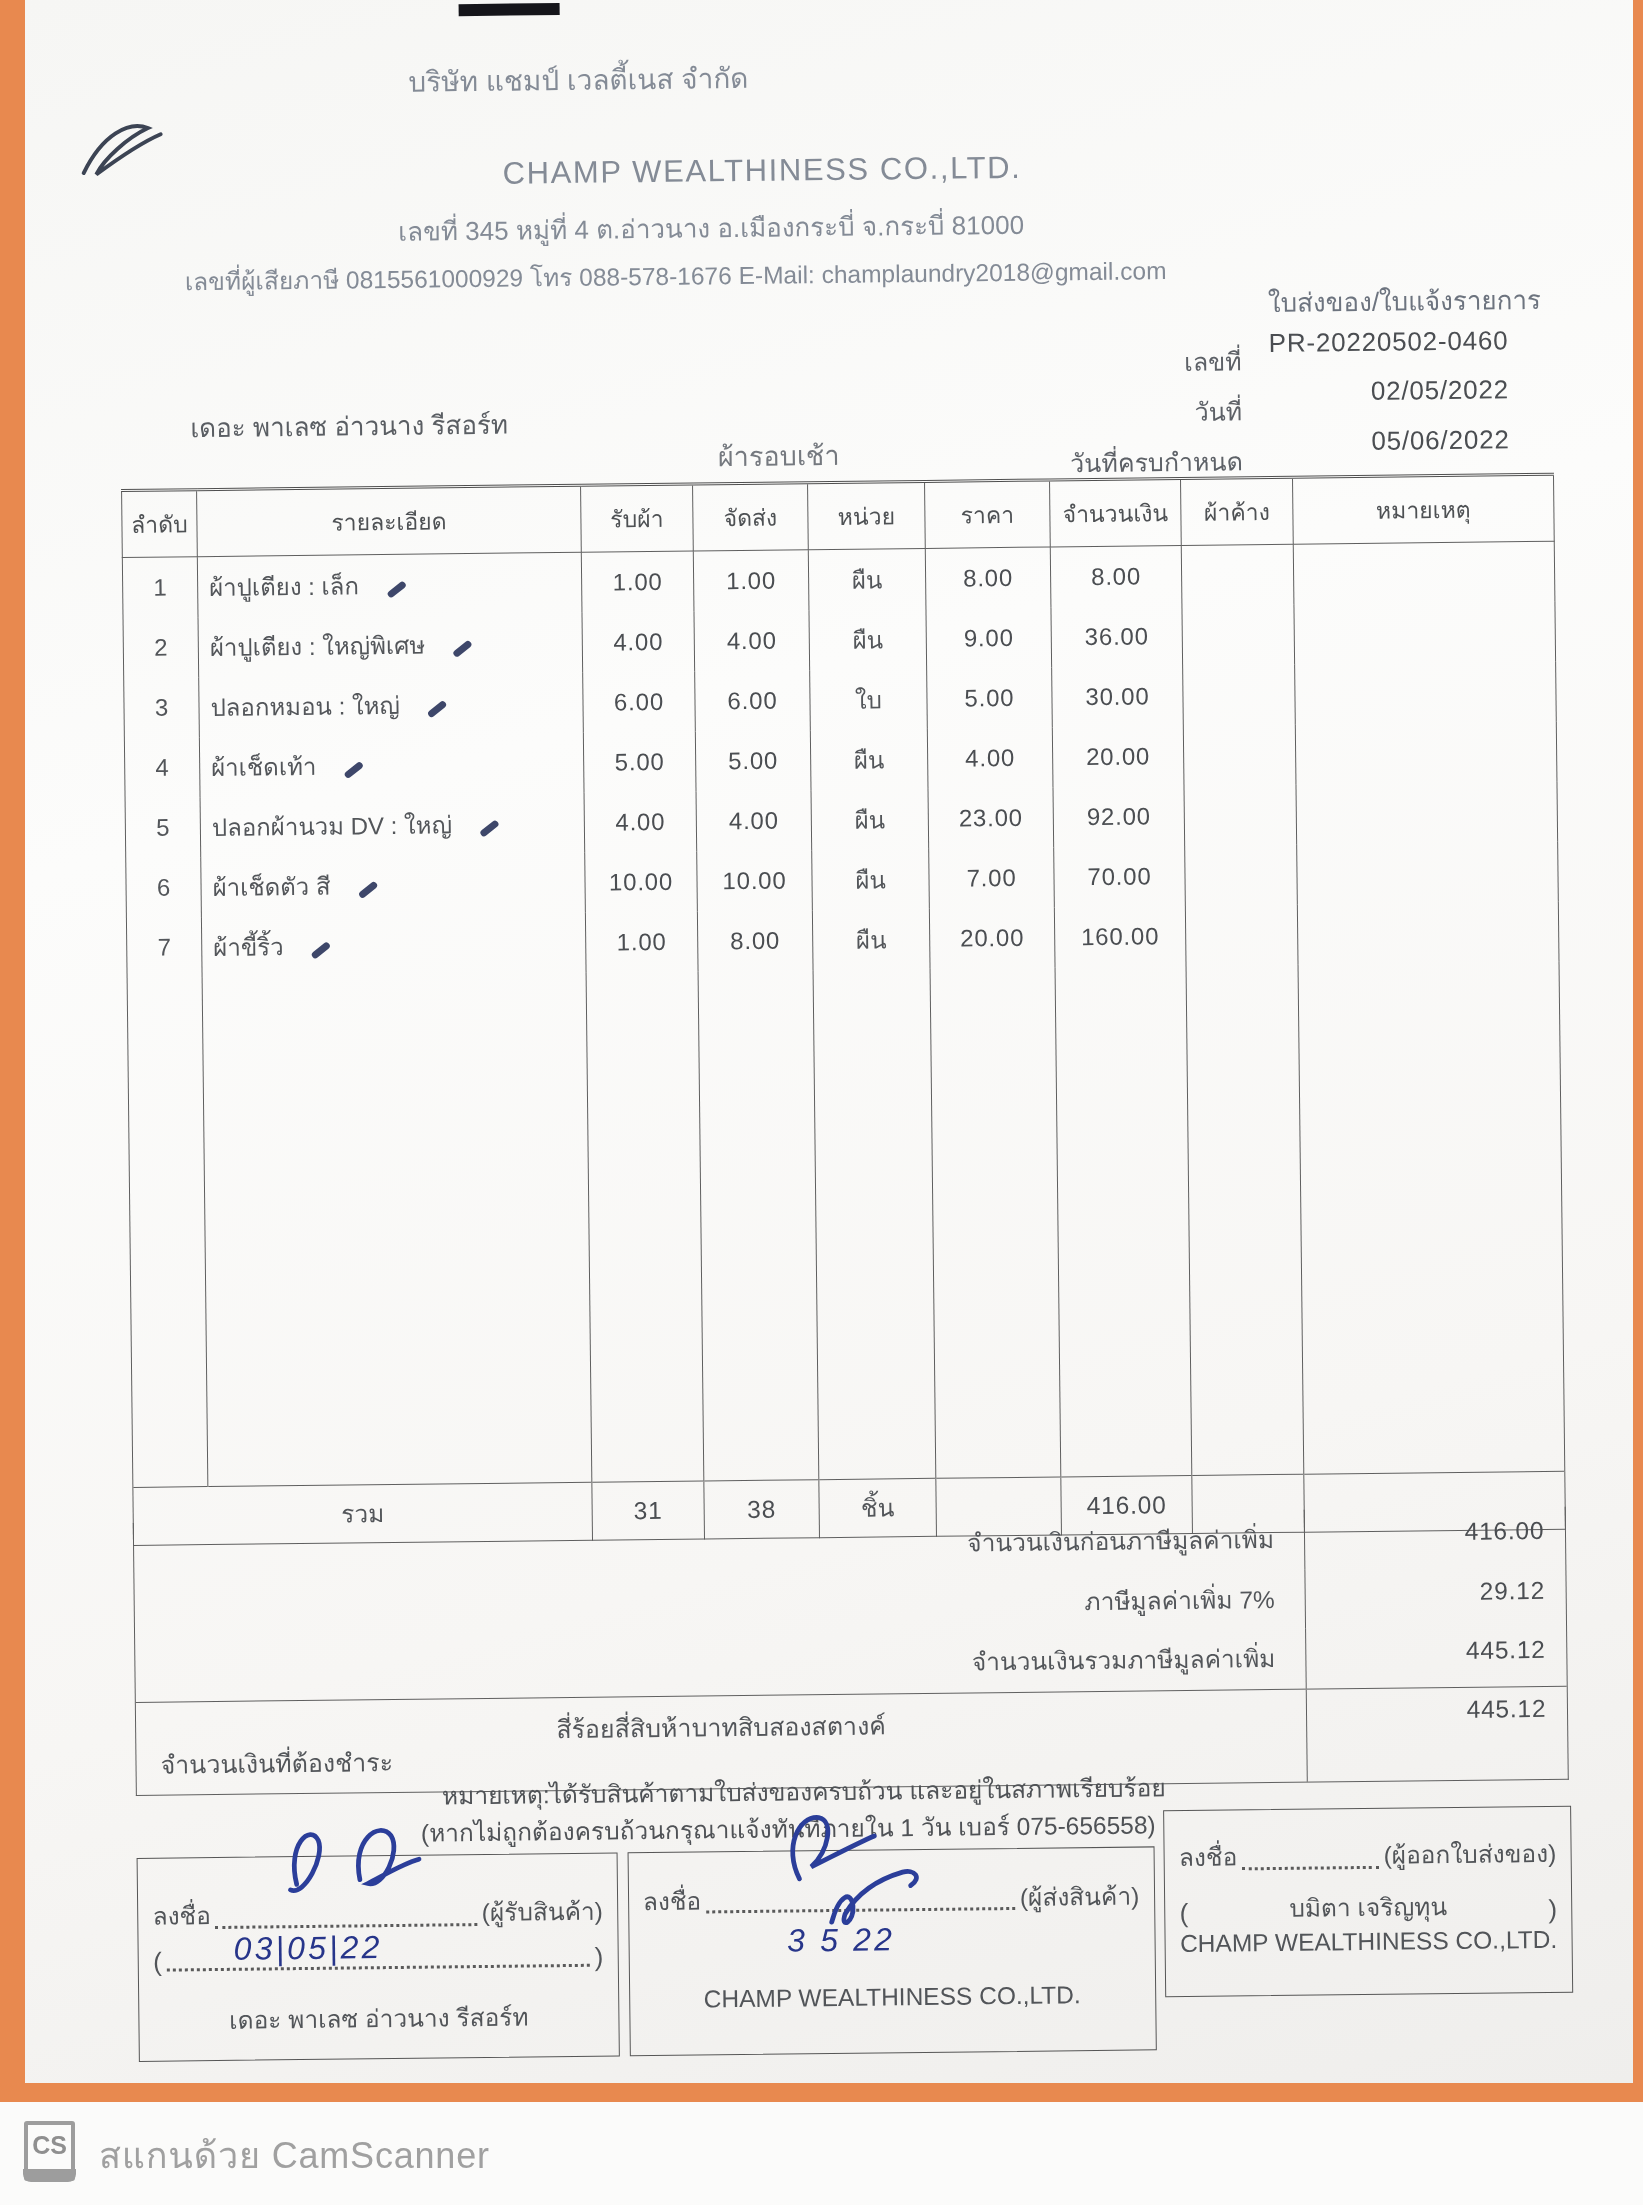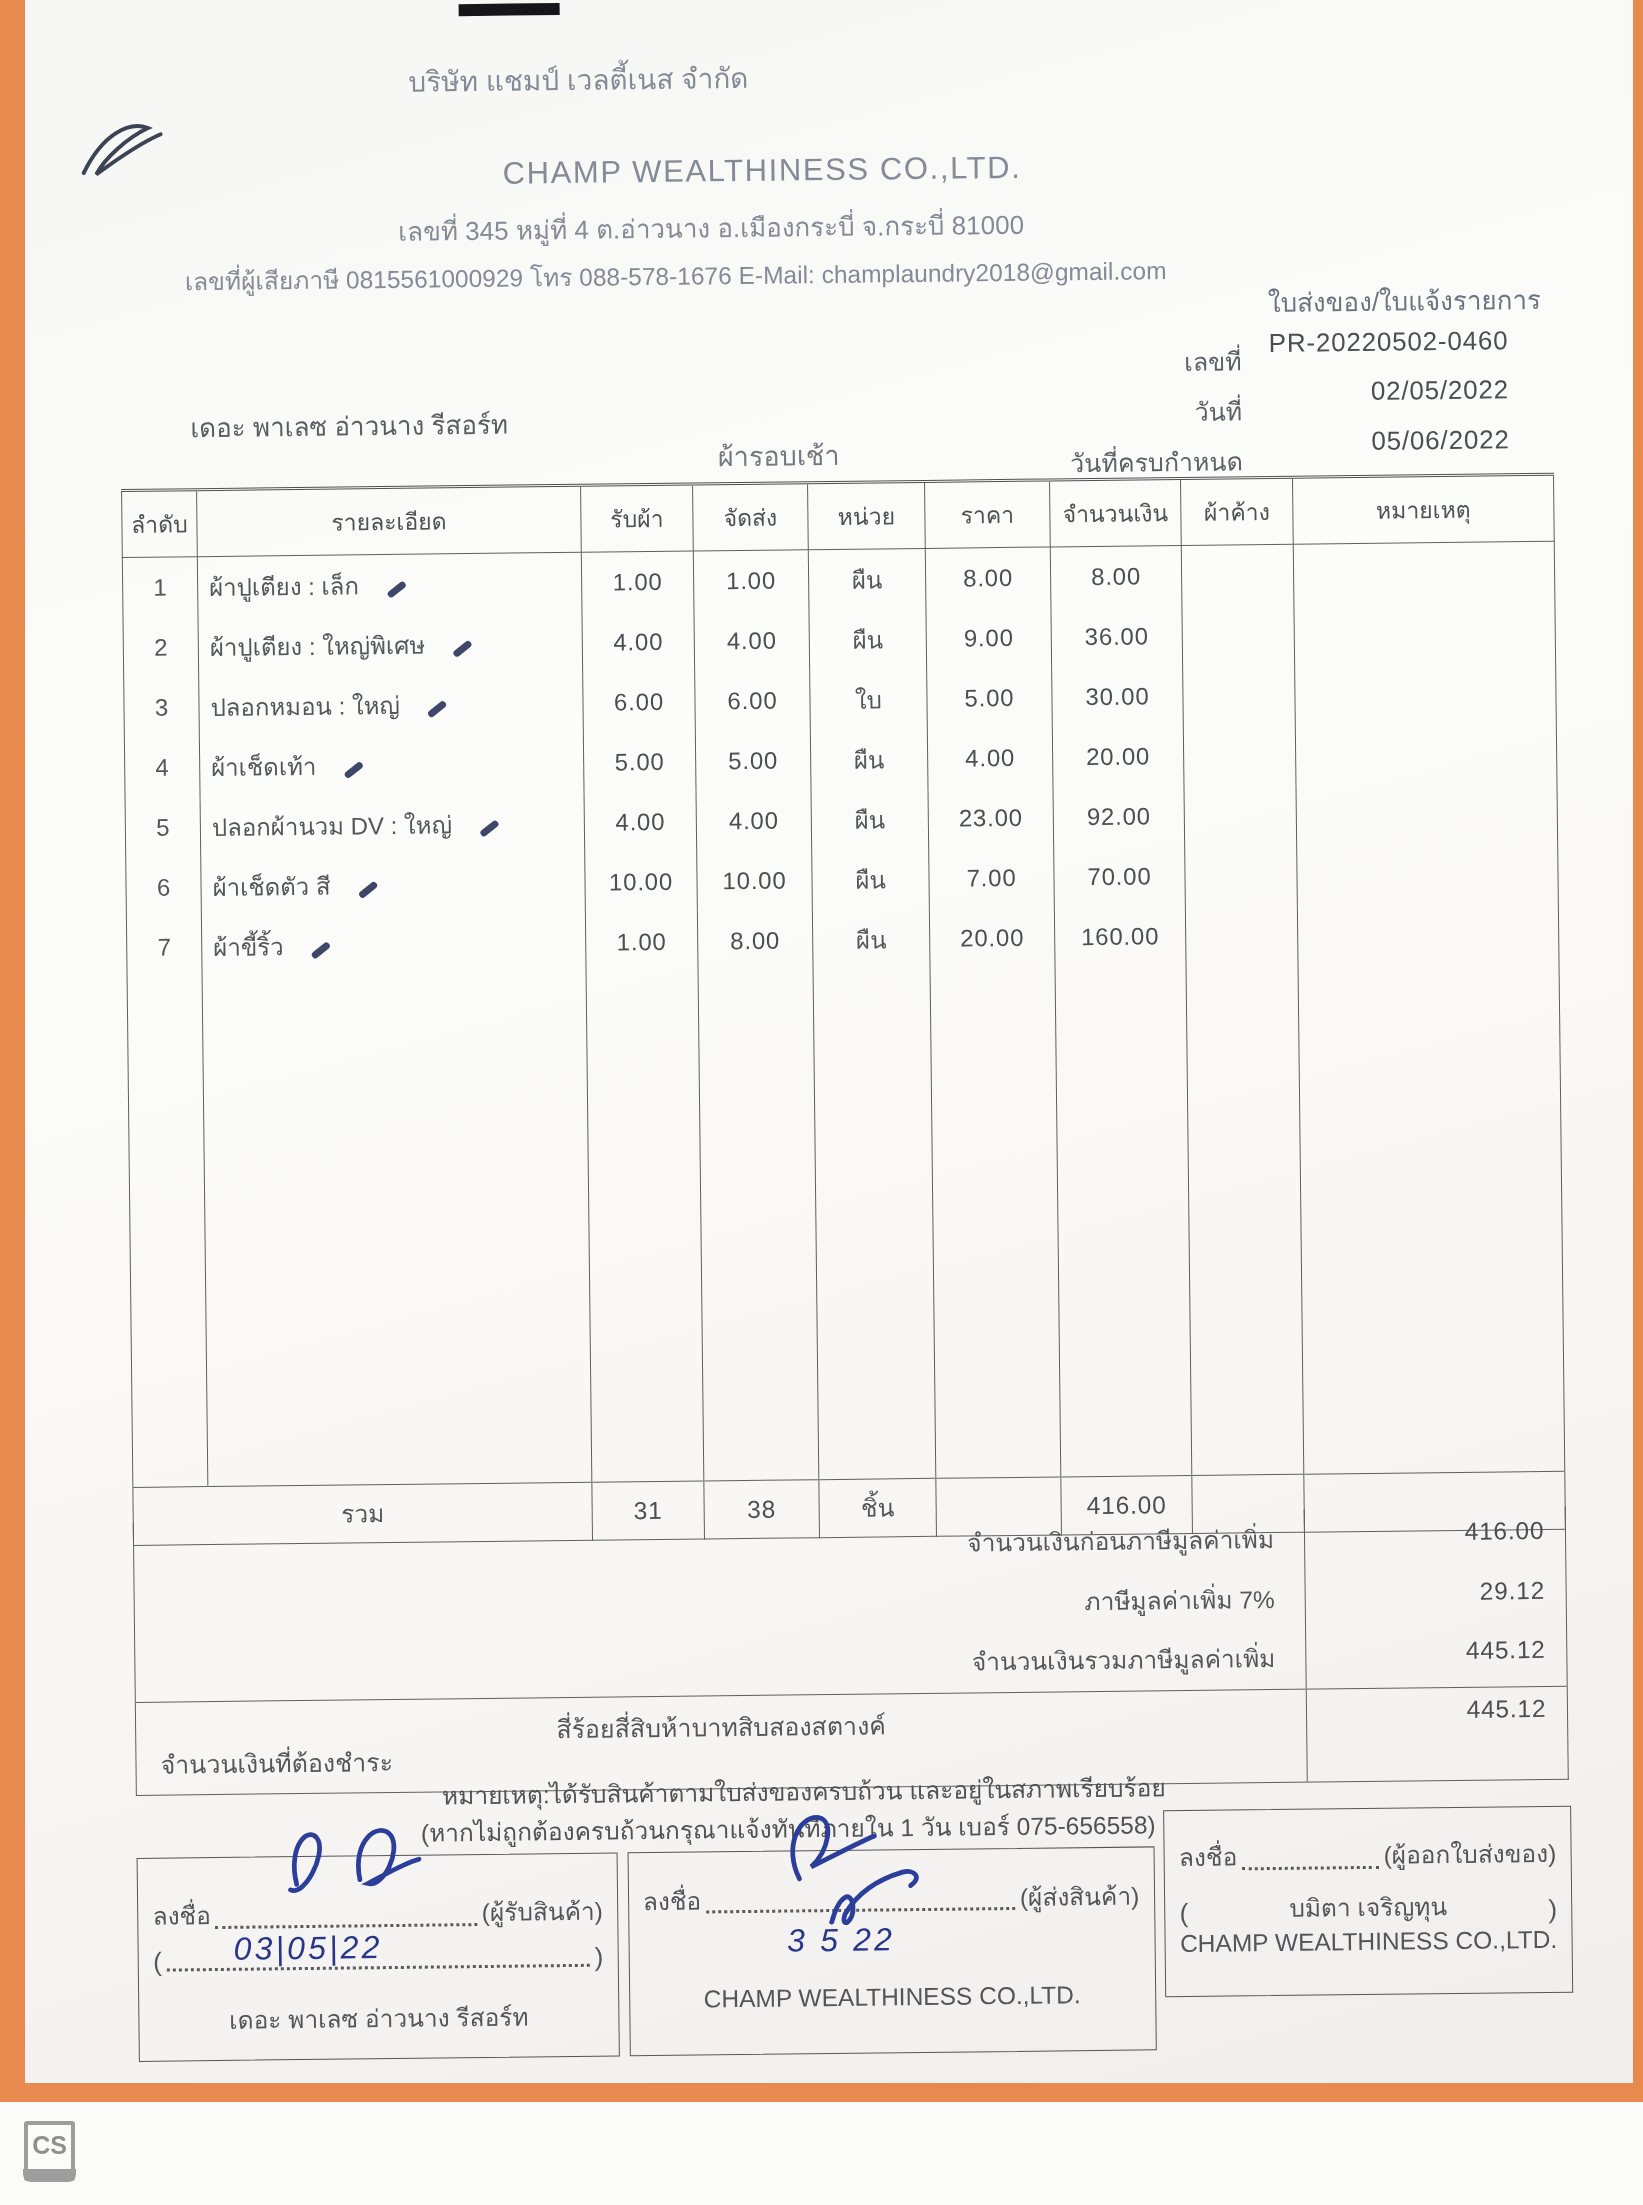--- a/index.html
+++ b/index.html
@@ -337,14 +337,15 @@
     </div>
 
   </div>
 </div>
 
 <div class="footer-bar">
   <div class="cs-badge">
     <div class="cs-letters">CS</div>
     <div class="cs-bottom"></div>
   </div>
+  <div class="cs-text">สแกนด้วย CamScanner</div>
 </div>
 
 
 </body></html>

